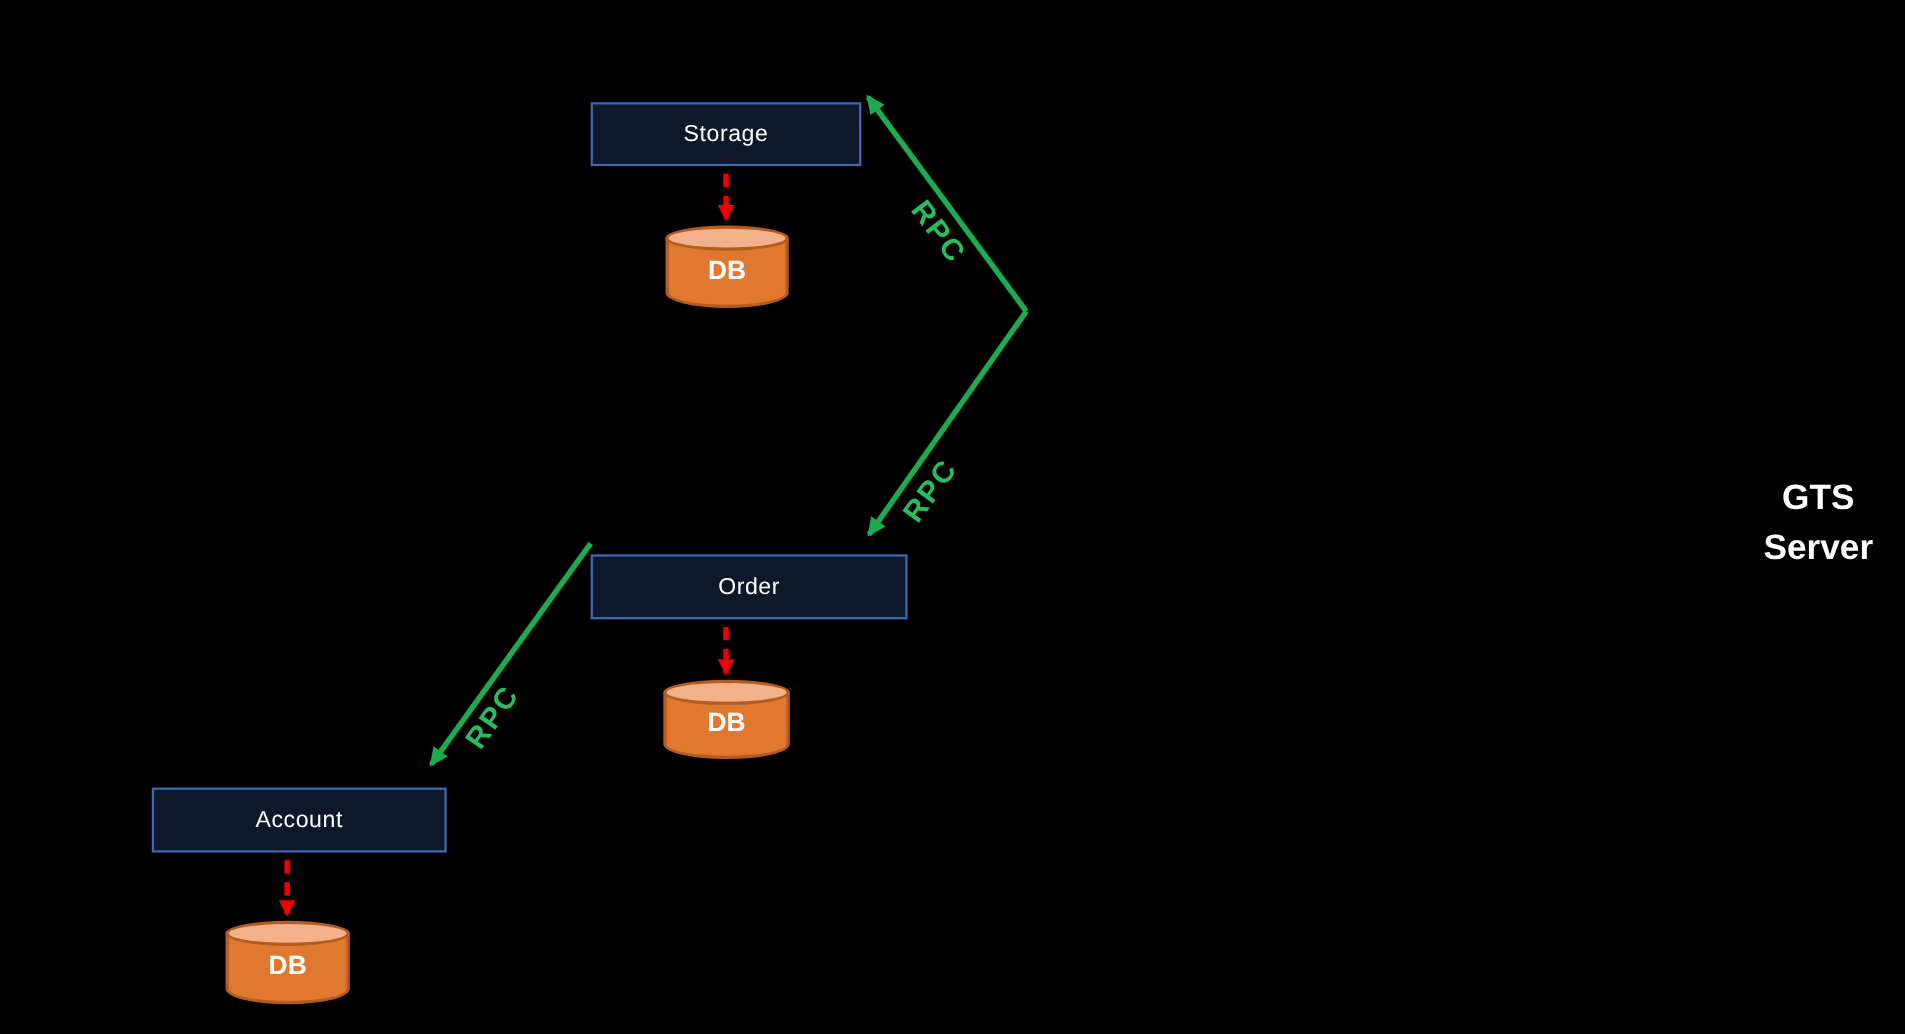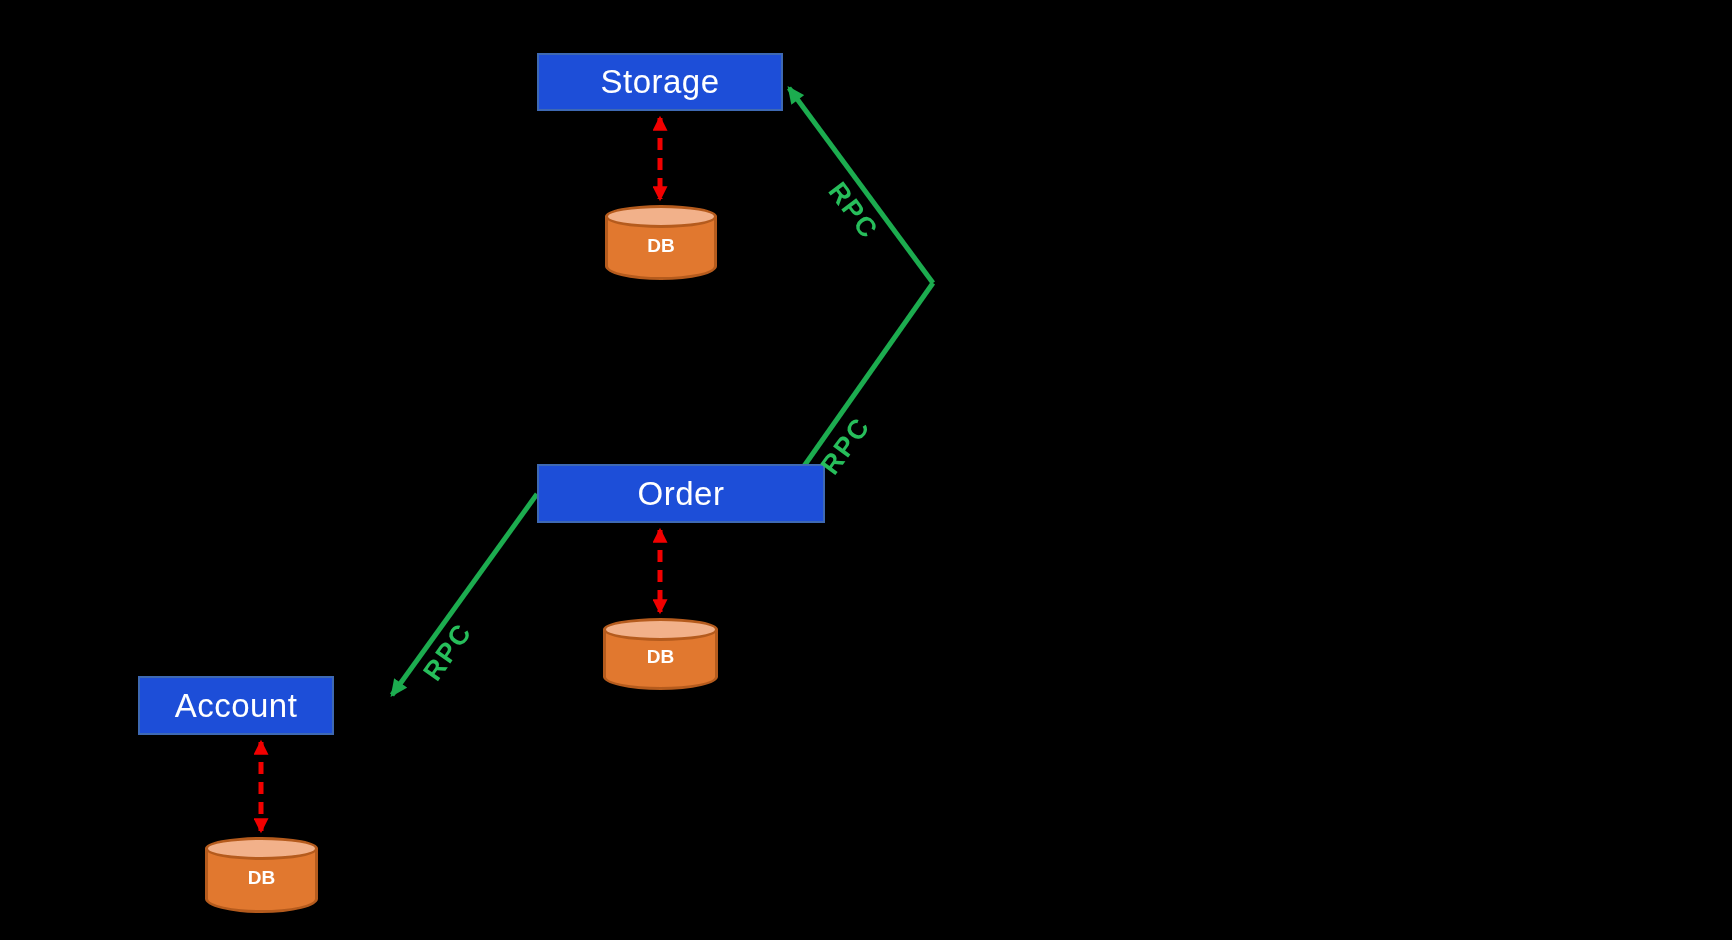--- a/index.html
+++ b/index.html
@@ -19,34 +19,35 @@
     position: absolute;
     left: 0;
     top: 0;
     width: 1732px;
     height: 940px;
     z-index: 1;
   }
   .node {
     position: absolute;
     z-index: 2;
-    background: #1d4ed8;
+    background: #0f172a;
     border: 2px solid #3E69B3;
     box-sizing: border-box;
     display: flex;
     align-items: center;
     justify-content: center;
     color: #FFFFFF;
-    font-size: 33px;
+    font-size: 21px;
     letter-spacing: 0.5px;
+    margin-top: 40px;
   }
   .node-storage  { left: 537px; top: 53px;  width: 246px; height: 58px; }
   .node-business { left: 937px; top: 253px; width: 246px; height: 60px; }
   .node-order    { left: 537px; top: 464px; width: 288px; height: 59px; }
-  .node-account  { left: 138px; top: 676px; width: 196px; height: 59px; }
+  .node-account  { left: 138px; top: 676px; width: 268px; height: 59px; }
 
   .cylinder {
     position: absolute;
     z-index: 2;
   }
   .cyl-storage { left: 605px; top: 205px; width: 112px; height: 75px; }
   .cyl-order   { left: 603px; top: 618px; width: 115px; height: 72px; }
   .cyl-account { left: 205px; top: 837px; width: 113px; height: 76px; }
 
   .cyl-body {
@@ -68,21 +69,21 @@
     z-index: 1;
   }
   .cyl-label {
     position: absolute;
     left: 0; right: 0;
     top: 50%;
     transform: translateY(-38%);
     text-align: center;
     color: #FFFFFF;
     font-weight: bold;
-    font-size: 19px;
+    font-size: 24px;
     z-index: 2;
   }
 
   .rpc-label {
     position: absolute;
     z-index: 3;
     color: #27BE5B;
     font-size: 27px;
     font-weight: 600;
     letter-spacing: 2px;
@@ -152,14 +153,18 @@
   <div class="cylinder cyl-account">
     <div class="cyl-body"></div>
     <div class="cyl-top"></div>
     <div class="cyl-label">DB</div>
   </div>
 
   <div class="rpc-label rpc-a">RPC</div>
   <div class="rpc-label rpc-b">RPC</div>
   <div class="rpc-label rpc-c">RPC</div>
 
+  <div class="side-label">
+    <div>GTS</div>
+    <div>Server</div>
+  </div>
 
 </div>
 
 </body></html>

